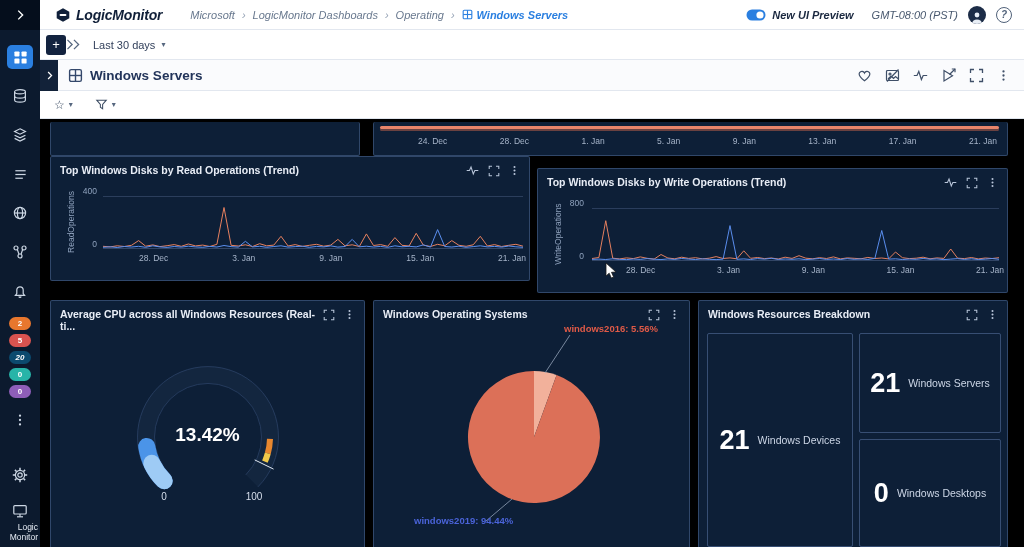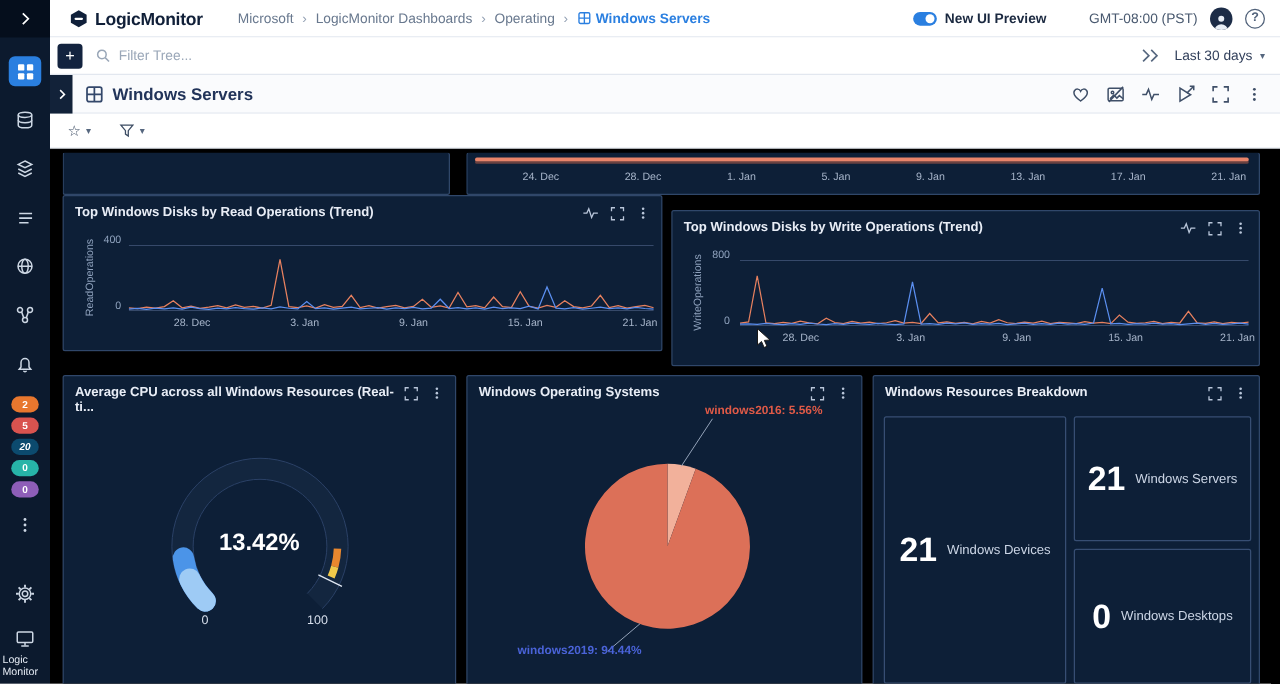--- a/index.html
+++ b/index.html
@@ -8,33 +8,33 @@
   svg { display:block; }
 
   
   .sidebar { position:absolute; left:0; top:0; width:40px; height:547px; background:#0c1a2e; display:flex; flex-direction:column; align-items:center; z-index:6; }
   .sb-top { width:40px; height:30px; background:#050e1c; display:flex; align-items:center; justify-content:center; cursor:pointer; }
   .sb-item { margin-top:15px; width:26px; height:24px; display:flex; align-items:center; justify-content:center; border-radius:5px; cursor:pointer; color:#cdd7e4; }
   .sb-item.active { background:#2a7fe0; }
   .sb-badges { margin-top:14px; display:flex; flex-direction:column; gap:4px; align-items:center; }
   .badge { width:22px; height:13px; border-radius:7px; color:#fff; font-size:8px; font-weight:bold; text-align:center; line-height:13px; cursor:pointer; }
   .sb-spacer { flex:1; }
-  .sb-footer { color:#e6ecf5; font-size:8.5px; line-height:1.15; text-align:left; width:36px; margin-bottom:4px; }
+  .sb-footer { color:#e6ecf5; font-size:8.5px; line-height:1.15; text-align:right; width:36px; margin-bottom:4px; }
 
   
-  .topbar { position:absolute; left:40px; top:0; right:0; height:30px; background:#fff; border-bottom:1px solid #e2e7ef; display:flex; align-items:center; padding:0 12px 0 15px; }
+  .topbar { position:absolute; left:40px; top:0; right:0; height:30px; background:#fff; border-bottom:1px solid #e2e7ef; display:flex; align-items:center; padding:0 12px 0 15px;font-style:italic; }
   .logo { display:flex; align-items:center; gap:5px; }
   .logo-text { font-size:14px; font-weight:bold; color:#101f38; letter-spacing:-0.2px; }
   .crumbs { display:flex; align-items:center; gap:7px; margin-left:28px; font-size:11px; color:#68788e; }
   .crumb { cursor:pointer; }
   .crumb-sep { color:#93a1b4; font-size:11px; }
   .crumb.active { color:#2a7fe0; display:flex; align-items:center; gap:4px; font-weight:bold; }
   .top-right { margin-left:auto; display:flex; align-items:center; gap:10px; }
   .newui { display:flex; align-items:flex-start; gap:6px; font-size:11px; font-weight:bold; color:#1b2940; cursor:pointer; }
-  .tz { font-size:11px; color:#49596f; margin-left:24px; }
+  .tz { font-size:11px; color:#49596f; margin-left:8px; }
   .avatar { width:18px; height:18px; border-radius:50%; background:#1c2c47; overflow:hidden; display:flex; align-items:flex-end; justify-content:center; cursor:pointer; }
   .help { width:16px; height:16px; border-radius:50%; border:1.4px solid #51627a; color:#51627a; font-size:10px; font-weight:bold; display:flex; align-items:center; justify-content:center; cursor:pointer; }
 
   .treebar { position:absolute; left:40px; top:30px; right:0; height:30px; background:#fff; border-bottom:1px solid #e2e7ef; display:flex; align-items:center; padding:0 12px 0 6px; }
   .add-btn { width:20px; height:20px; background:#13233f; color:#fff; border-radius:3px; font-size:13px; display:flex; align-items:center; justify-content:center; cursor:pointer; }
   .tree-search-wrap { display:flex; align-items:center; gap:6px; margin-left:10px; flex:1; }
   .tree-search { border:none; outline:none; font-size:11px; color:#3c4c63; width:240px; font-family:"Liberation Sans",sans-serif; }
   .tree-search::placeholder { color:#9aa7b8; }
   .range { display:flex; align-items:center; gap:6px; font-size:11px; color:#33415c; cursor:pointer; }
   .caret { font-size:8px; color:#56677f; }
@@ -223,27 +223,20 @@
           <circle cx="7" cy="4" r="2.4"></circle>
           <path d="M1.8 13 a5.2 4.6 0 0 1 10.4 0 z"></path>
         </svg>
     </span>
     <span class="help">?</span>
   </div>
 </header>
 
 <div class="treebar">
   <span class="add-btn">+</span>
-  <span class="tree-search-wrap">
-    <svg width="13" height="13" viewBox="0 0 16 16" fill="none" stroke="#9aa7b8" stroke-width="1.5">
-        <circle cx="6.8" cy="6.8" r="4.2"></circle>
-        <line x1="10" y1="10" x2="13.8" y2="13.8"></line>
-      </svg>
-    <input class="tree-search" placeholder="Filter Tree..." style="">
-  </span>
   <span class="range">
     <svg width="15" height="13" viewBox="0 0 16 14" fill="none" stroke="#56677f" stroke-width="1.4">
         <path d="M1.5 2 l5 5 -5 5"></path>
         <path d="M8.5 2 l5 5 -5 5"></path>
       </svg>
     <span style="margin-left:6px;">Last 30 days</span>
     <span class="caret">▾</span>
   </span>
 </div>
 

